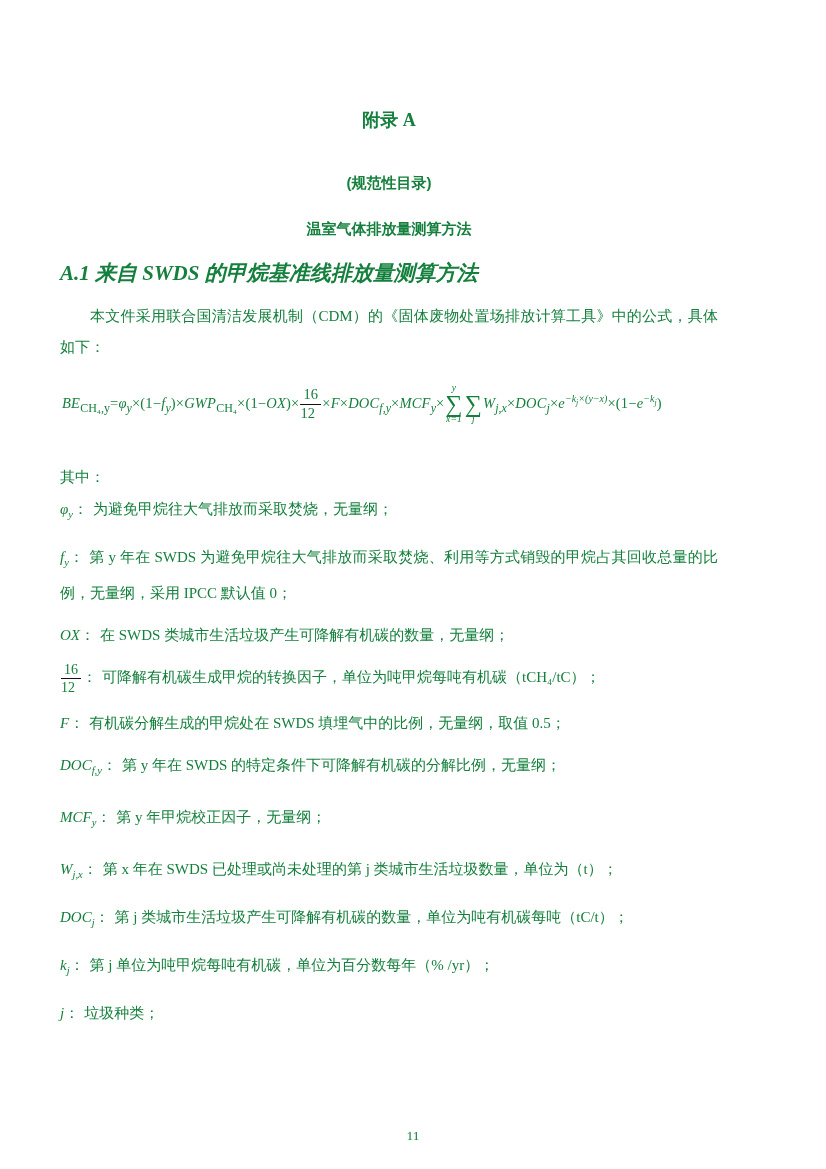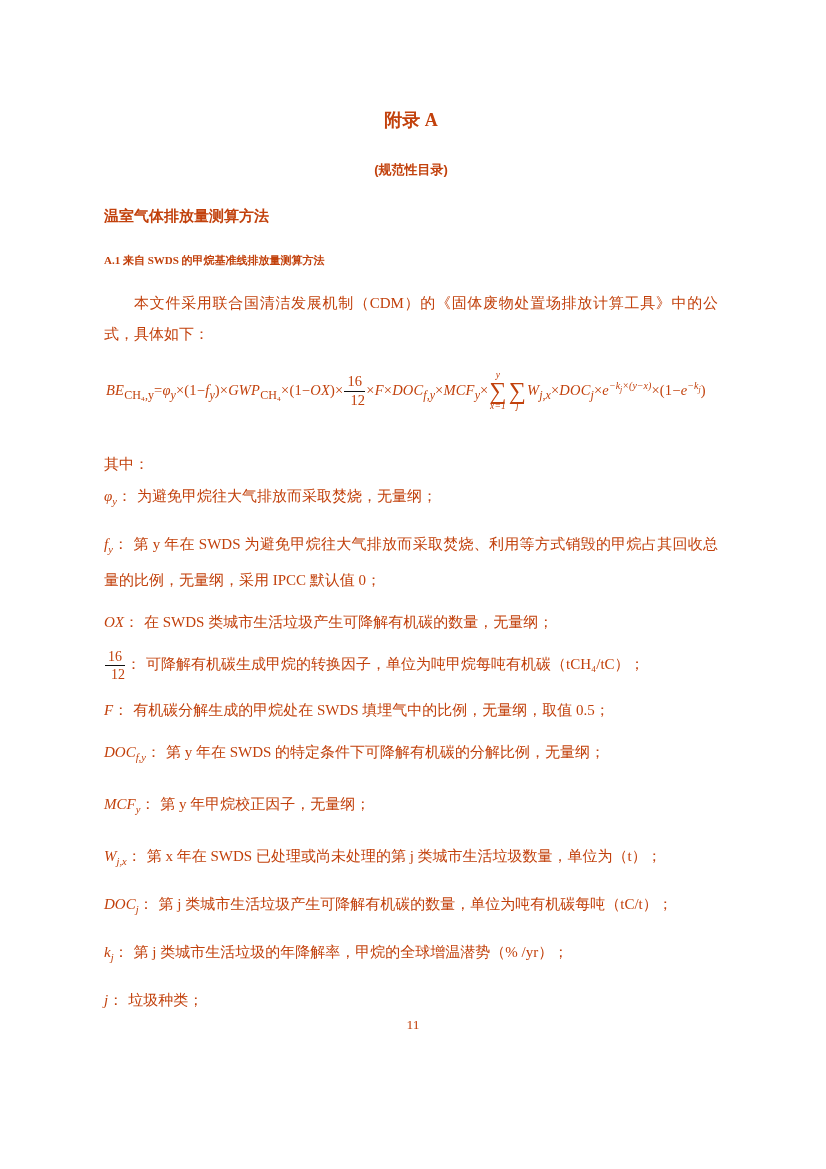--- a/index.html
+++ b/index.html
@@ -1,52 +1,52 @@
 <!DOCTYPE html>
 <html><head>
 <meta charset="utf-8">
 <style>
   html,body{margin:0;padding:0;background:#ffffff;}
   .page{
-    width:826px;height:1169px;background:#ffffff;color:#c2410c;
+    width:826px;height:1169px;background:#ffffff;color:#15803d;
     position:relative;box-sizing:border-box;
-    padding:108px 108px 0 104px;
+    padding:108px 108px 0 60px;
     font-family:"Liberation Serif","DejaVu Serif",serif;
     font-size:15px;overflow:hidden;
   }
   .t1{text-align:center;font-weight:bold;font-size:18px;line-height:24px;}
-  .t2{text-align:center;font-weight:bold;font-size:13px;line-height:20px;margin-top:28px;
+  .t2{text-align:center;font-weight:bold;font-size:15px;line-height:20px;margin-top:41px;
       font-family:"Liberation Sans","DejaVu Sans",sans-serif;}
-  .t3{text-align:left;font-weight:bold;font-size:15px;line-height:20px;margin-top:26px;
+  .t3{text-align:center;font-weight:bold;font-size:15px;line-height:20px;margin-top:26px;
       font-family:Liberation Serif, serif;}
-  .sec{font-weight:bold;font-size:11px;line-height:20px;margin:24px 0 15px 0;}
+  .sec{font-weight:bold;font-size:21px;line-height:20px;margin:24px 0 15px 0;font-style:italic;}
   .para{margin:18px 0 0 0;line-height:31px;text-indent:2em;text-align:justify;}
   
   .formula{margin:10px 0 0 2px;white-space:nowrap;line-height:52px;font-size:14.5px;letter-spacing:0.2px;}
   .it{font-style:italic;}
   .formula sub{font-size:12px;font-style:italic;letter-spacing:0;}
   .formula sub.up, .sym sub.up{font-style:normal;}
   .formula sup{font-size:10px;font-style:italic;letter-spacing:0;}
   .formula sup sub{font-size:8px;}
-  .frac{display:inline-block;vertical-align:middle;text-align:right;font-style:normal;line-height:1.1;margin:0 1px;}
+  .frac{display:inline-block;vertical-align:middle;text-align:left;font-style:normal;line-height:1.1;margin:0 1px;}
   .frac .num{display:block;border-bottom:1px solid #101010;padding:0 3px 1px 3px;}
   .frac .den{display:block;padding-top:1px;}
   .sum{display:inline-flex;flex-direction:column;align-items:center;vertical-align:middle;line-height:1;font-style:normal;margin:0 1px;}
   .sum .lim{font-size:9.5px;font-style:italic;line-height:1;min-height:10px;}
   .sum .sig{font-size:24px;line-height:0.85;font-style:normal;}
   .flabel{text-align:right;margin-top:6px;line-height:20px;}
   .where{margin:28px 0 0 0;line-height:30px;}
   .defs{margin-top:2px;}
   .def{margin:0 0 12px 0;line-height:30px;text-align:justify;}
   .def.gap{margin-top:16px;}
   .sym{font-style:italic;}
   .sym sub{font-size:10.5px;font-style:italic;}
   .colon{margin-right:5px;}
   .def .frac{font-size:14px;}
-  .pageno{position:absolute;left:0;top:1017px;width:100%;text-align:center;font-size:13.5px;}
+  .pageno{position:absolute;left:0;top:1128px;width:100%;text-align:center;font-size:13.5px;}
 </style>
 </head>
 <body>
 
 <div class="page">
 
   <div class="t1">附录 A</div>
   <div class="t2">(规范性目录)</div>
   <div class="t3">温室气体排放量测算方法</div>
 
@@ -81,21 +81,21 @@
     <p class="def"><span class="sym"><span>F</span></span><span class="colon">：</span><span>有机碳分解生成的甲烷处在 SWDS 填埋气中的比例，无量纲，取值 0.5；</span></p>
 
     <p class="def"><span class="sym"><span>DOC</span><sub>f,y</sub></span><span class="colon">：</span><span>第 y 年在 SWDS 的特定条件下可降解有机碳的分解比例，无量纲；</span></p>
 
     <p class="def gap"><span class="sym"><span>MCF</span><sub>y</sub></span><span class="colon">：</span><span>第 y 年甲烷校正因子，无量纲；</span></p>
 
     <p class="def gap"><span class="sym"><span>W</span><sub>j,x</sub></span><span class="colon">：</span><span>第 x 年在 SWDS 已处理或尚未处理的第 j 类城市生活垃圾数量，单位为（t）；</span></p>
 
     <p class="def"><span class="sym"><span>DOC</span><sub>j</sub></span><span class="colon">：</span><span>第 j 类城市生活垃圾产生可降解有机碳的数量，单位为吨有机碳每吨（tC/t）；</span></p>
 
-    <p class="def"><span class="sym"><span>k</span><sub>j</sub></span><span class="colon">：</span><span>第 j 类城市生活垃圾的年降解率，甲烷的全球增温潜势（% /yr）；</span></p>
+    <p class="def"><span class="sym"><span>k</span><sub>j</sub></span><span class="colon">：</span><span>第 j 单位为吨甲烷每吨有机碳，单位为百分数每年（% /yr）；</span></p>
 
     <p class="def"><span class="sym"><span>j</span></span><span class="colon">：</span><span>垃圾种类；</span></p>
 
   </div>
 
   <div class="pageno">11</div>
 
 </div>
 
 </body></html>

